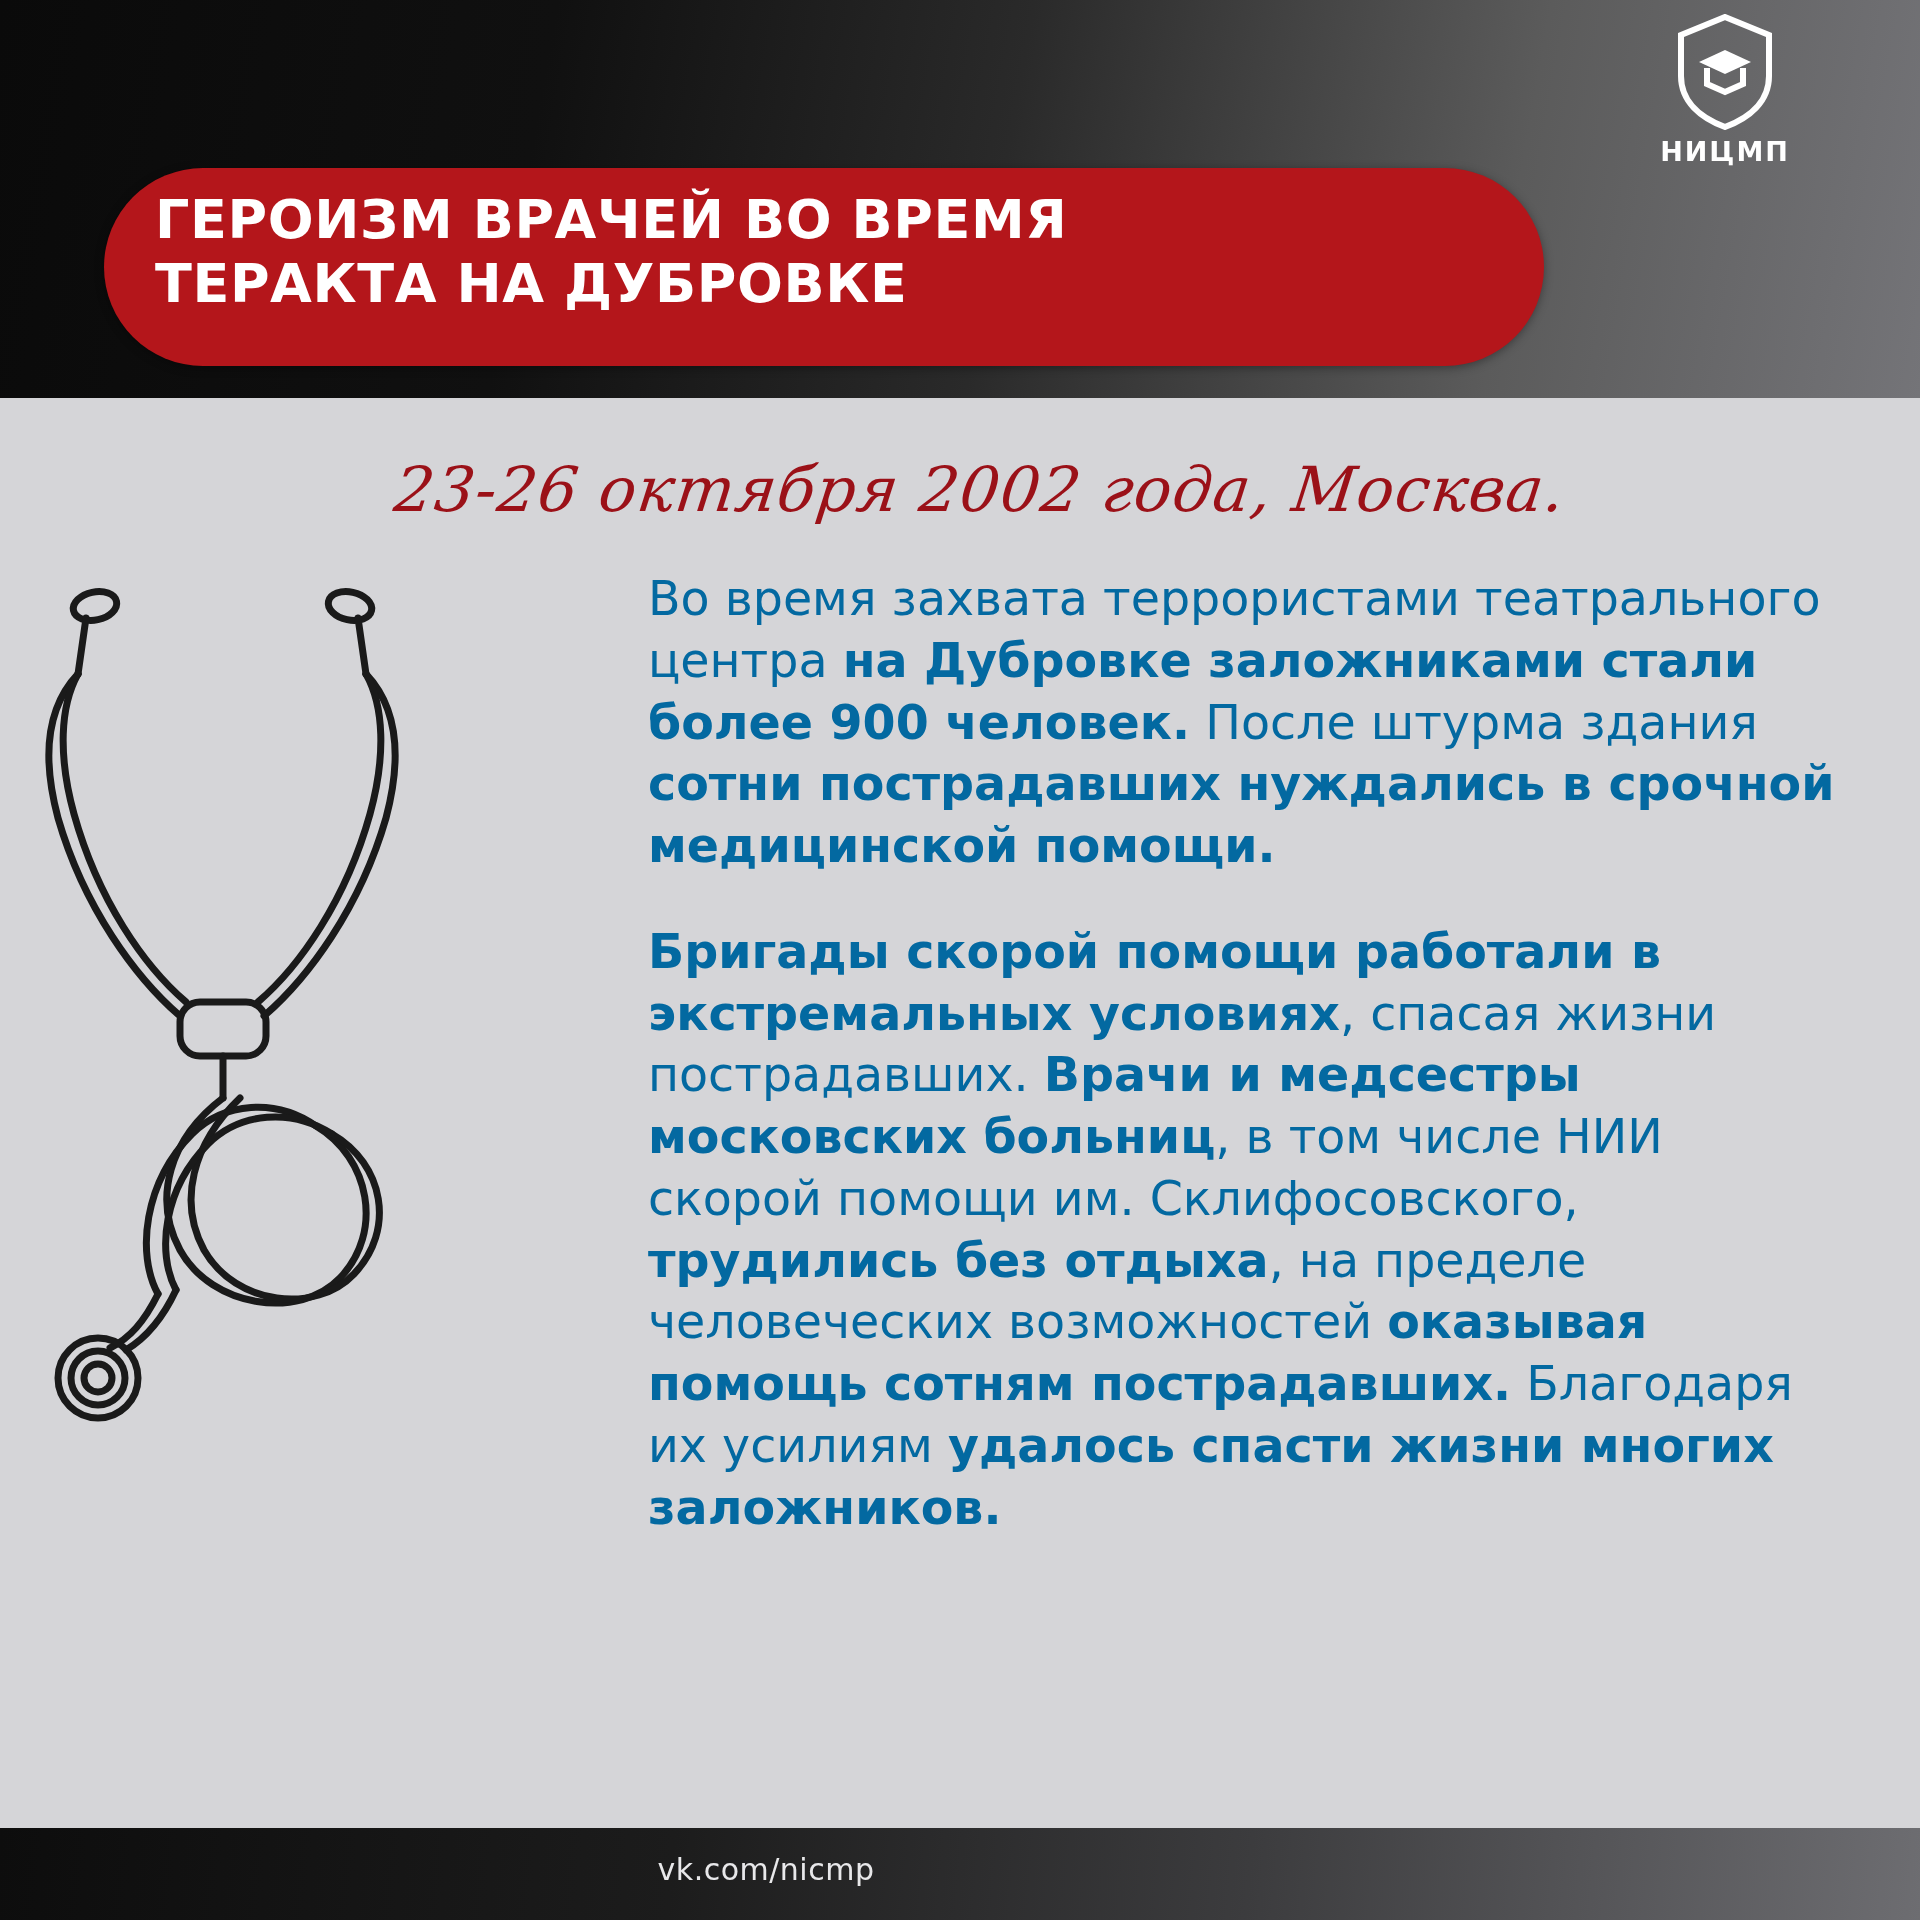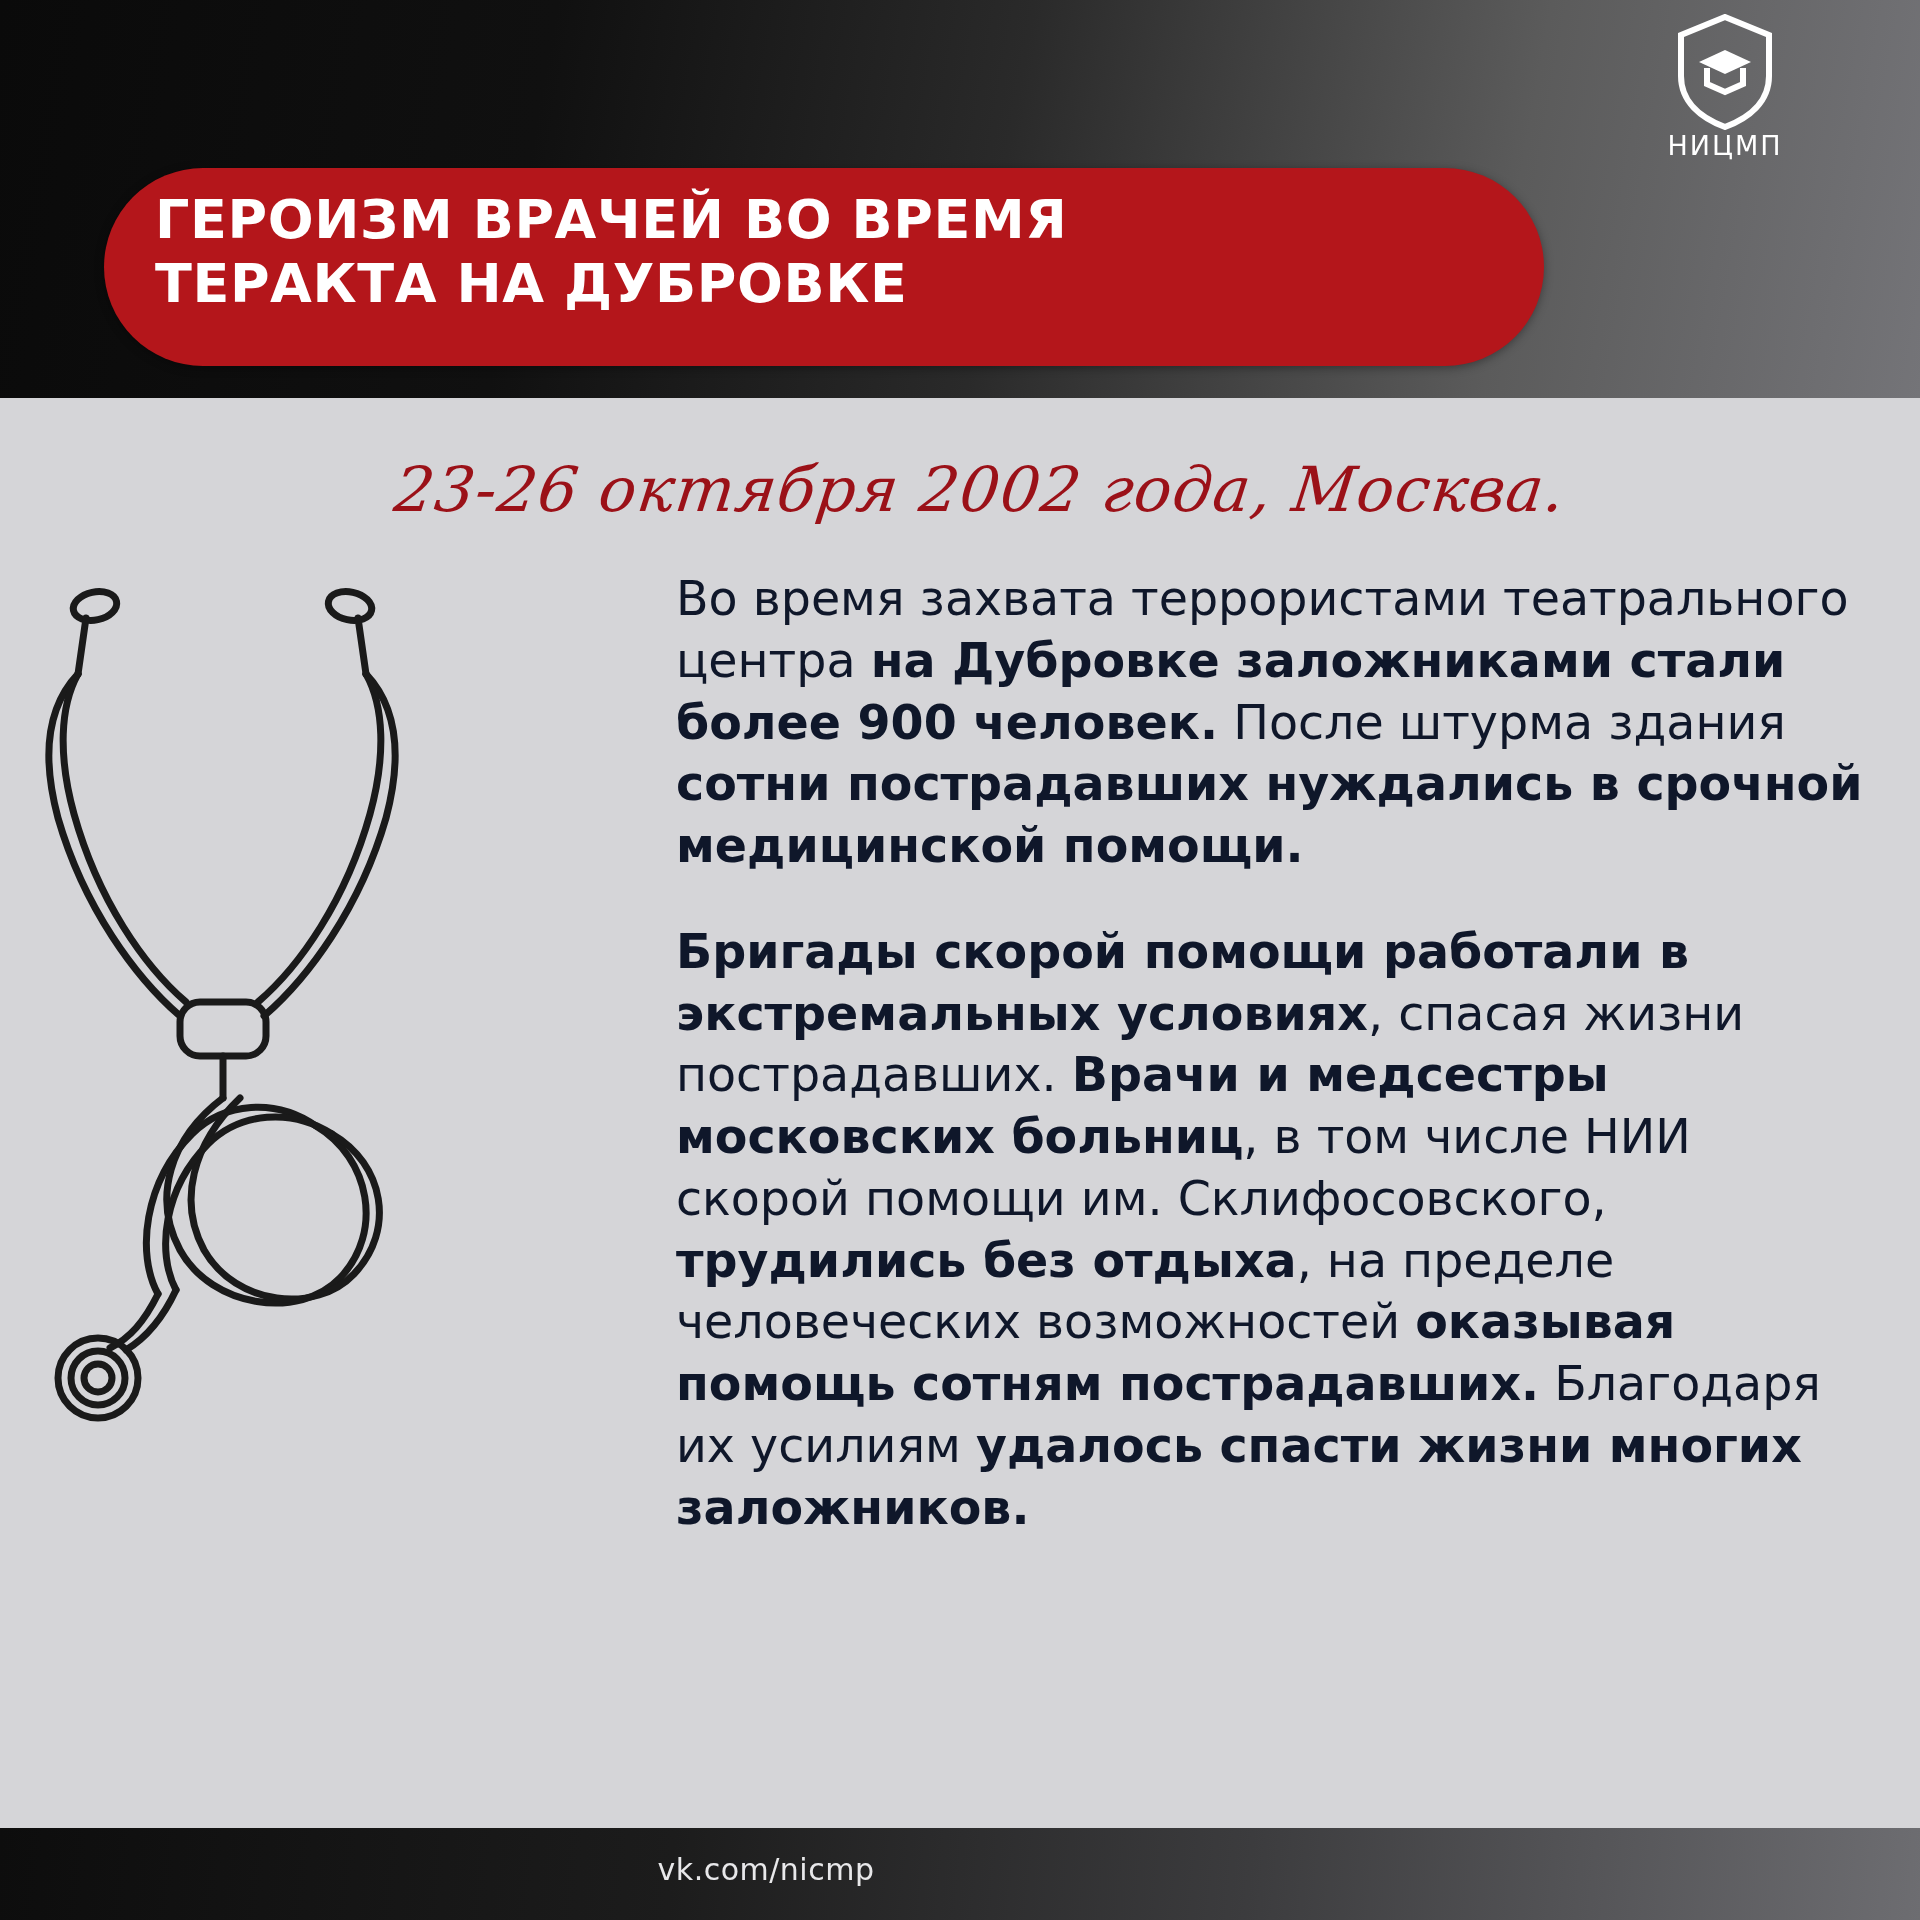--- a/index.html
+++ b/index.html
@@ -56,22 +56,23 @@
     text-align: center;
     color: #ffffff;
   }
   .logo-mark {
     width: 96px;
     height: 116px;
     margin: 0 auto;
     display: block;
   }
   .logo-text {
+    margin-top: 6px;
     font-size: 27px;
-    font-weight: normal;
+    font-weight: bold;
     letter-spacing: 2px;
   }
 
   
   .body-area {
     position: absolute;
     left: 0;
     top: 398px;
     width: 1920px;
     height: 1430px;
@@ -92,24 +93,24 @@
   .stetho {
     position: absolute;
     left: 40px;
     top: 180px;
     width: 600px;
     height: 1010px;
   }
 
   .text-col {
     position: absolute;
-    left: 676px;
+    left: 648px;
     top: 170px;
     width: 1190px;
-    color: #0f172a;
+    color: #0369a1;
     font-size: 47.5px;
     line-height: 1.30;
   }
   .text-col p {
     margin: 0 0 44px 0;
   }
   .text-col p:last-child { margin-bottom: 12px; }
   .text-col b { font-weight: bold; }
 
   

